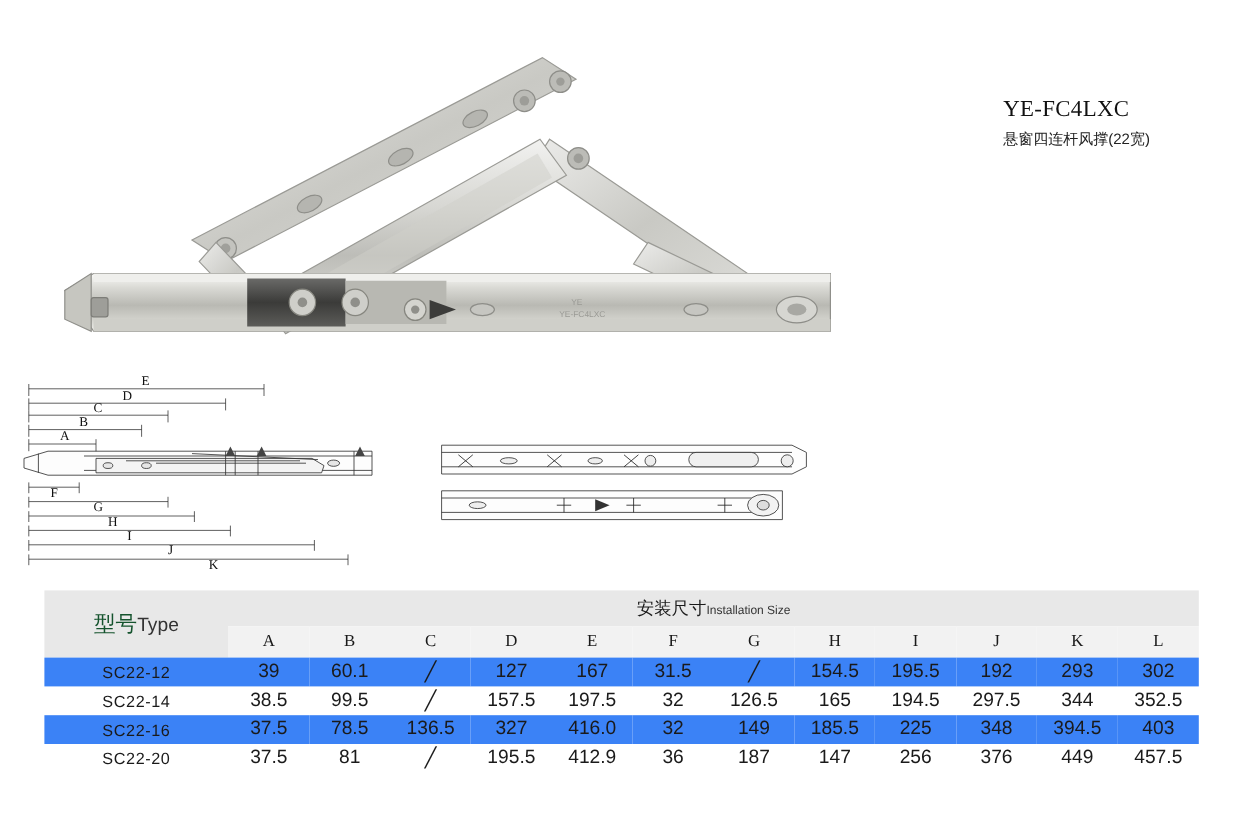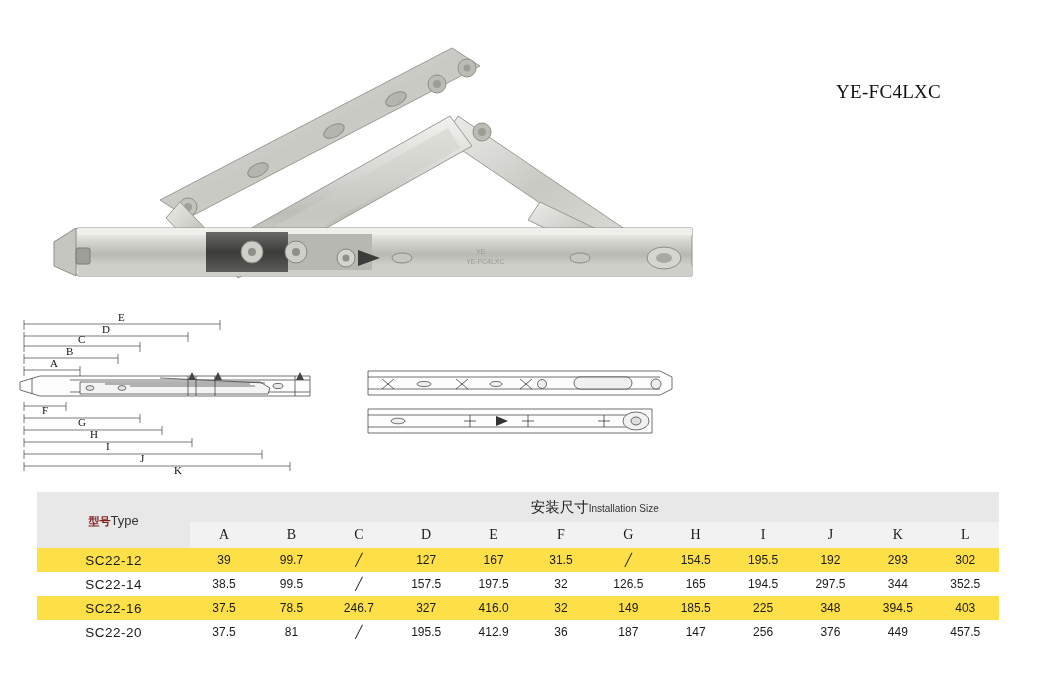--- a/index.html
+++ b/index.html
@@ -82,68 +82,69 @@
   }
   .hdr-row td {
     background: #e8e8e8;
     height: 30px;
     font-size: 14px;
   }
   .hdr-type {
     width: 132px;
   }
   .hdr-type .cn {
-    font-size: 11px;
-    font-weight: bold;
-    color: #7f1d1d;
+    font-size: 18px;
+    font-weight: normal;
+    color: #14532d;
   }
   .hdr-type .en {
-    font-size: 13px;
+    font-size: 16px;
     color: #333;
   }
   .hdr-size .cn {
     font-size: 14.5px;
     font-weight: normal;
   }
   .hdr-size .en {
     font-size: 10px;
     color: #333;
   }
   .sub-row td {
     background: #f2f2f2;
     height: 26px;
     font-size: 14px;
     font-family: "Liberation Serif", serif;
   }
   .data-row td {
     height: 24px;
-    font-size: 12px;
+    font-size: 16px;
     font-family: "Liberation Sans", sans-serif;
   }
   .data-row.alt td {
-    background: #fde047;
+    background: #3b82f6;
   }
   .data-row td.type-cell {
     font-size: 13.5px;
     letter-spacing: 0.5px;
   }
   .col-dim { width: 58px; }
 
   svg { display: block; }
   .dim-label {
     font-family: "Liberation Serif", serif;
     font-size: 11px;
     fill: #111;
   }
 </style>
 </head>
 <body>
 
 <div class="title-block">
   <div class="model-code">YE-FC4LXC</div>
+  <div class="model-desc">悬窗四连杆风撑(22宽)</div>
 </div>
 
 <div class="photo">
   <svg width="700" height="260" viewBox="0 0 700 260">
     <defs>
       <linearGradient id="steel" x1="0" y1="0" x2="0" y2="1">
         <stop offset="0%" stop-color="#f2f2f0"></stop>
         <stop offset="35%" stop-color="#d7d7d3"></stop>
         <stop offset="60%" stop-color="#bdbdb8"></stop>
         <stop offset="100%" stop-color="#e6e6e2"></stop>
@@ -373,21 +374,21 @@
       <td class="col-dim">H</td>
       <td class="col-dim">I</td>
       <td class="col-dim">J</td>
       <td class="col-dim">K</td>
       <td class="col-dim">L</td>
     </tr>
 
     <tr class="data-row alt">
       <td class="type-cell">SC22-12</td>
       <td>39</td>
-      <td>99.7</td>
+      <td>60.1</td>
       <td>╱</td>
       <td>127</td>
       <td>167</td>
       <td>31.5</td>
       <td>╱</td>
       <td>154.5</td>
       <td>195.5</td>
       <td>192</td>
       <td>293</td>
       <td>302</td>
@@ -406,21 +407,21 @@
       <td>194.5</td>
       <td>297.5</td>
       <td>344</td>
       <td>352.5</td>
     </tr>
 
     <tr class="data-row alt">
       <td class="type-cell">SC22-16</td>
       <td>37.5</td>
       <td>78.5</td>
-      <td>246.7</td>
+      <td>136.5</td>
       <td>327</td>
       <td>416.0</td>
       <td>32</td>
       <td>149</td>
       <td>185.5</td>
       <td>225</td>
       <td>348</td>
       <td>394.5</td>
       <td>403</td>
     </tr>

